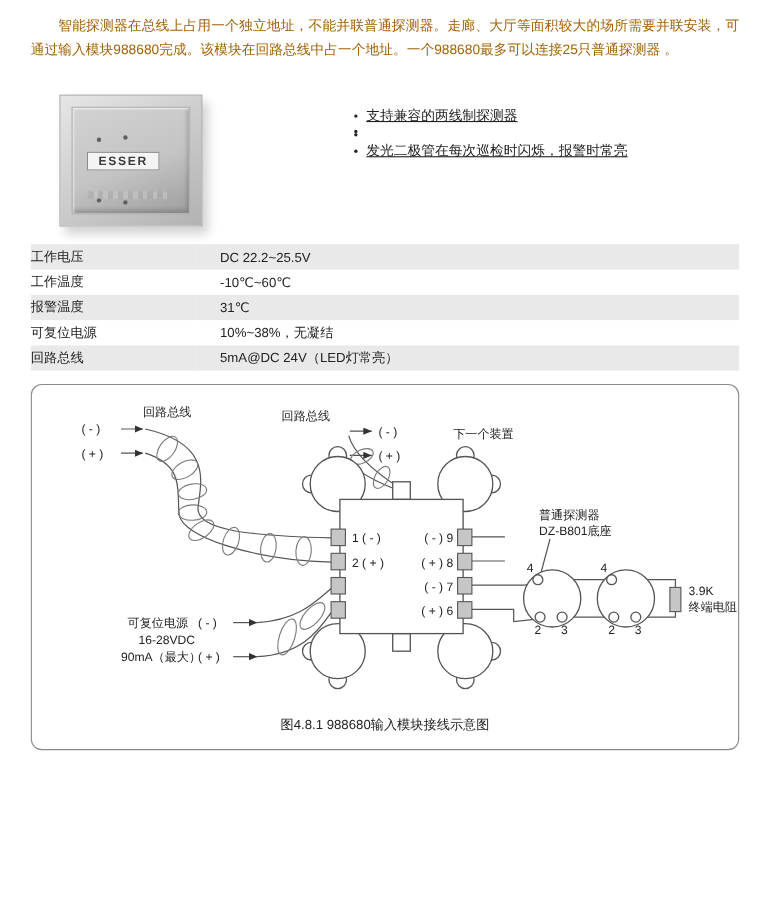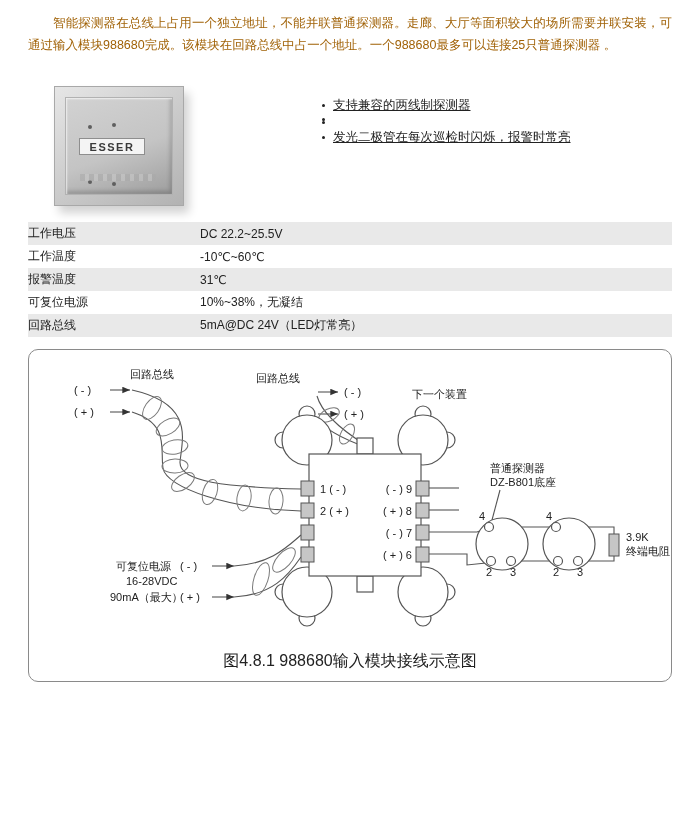--- a/index.html
+++ b/index.html
@@ -75,21 +75,21 @@
   .params td.lbl { width:150px; }
   .params td.val { padding-left:22px; }
 
   .diagram-box {
     margin:12px 28px 0 28px; width:644px; height:333px;
     border:1px solid #8a8a8a; border-radius:10px;
     padding:4px 1px 0 1px; background:#fff;
   }
   .diagram-box svg { display:block; }
   .diagram-caption {
-    text-align:center; font-size:16px; color:#222; margin-top:2px;
+    text-align:center; font-size:12px; color:#222; margin-top:2px;
   }
   svg text { font-size:11px; fill:#222; font-family:"Liberation Sans","DejaVu Sans",sans-serif; }
   svg .wire { stroke:#555; stroke-width:1.1; fill:none; }
   svg .chainlink { stroke:#7a7a7a; stroke-width:1; fill:none; }
   svg .part { stroke:#555; stroke-width:1.2; fill:#ffffff; }
   svg .block { stroke:#555; stroke-width:1; fill:#c6c6c6; }
 </style>
 </head>
 <body>
 

